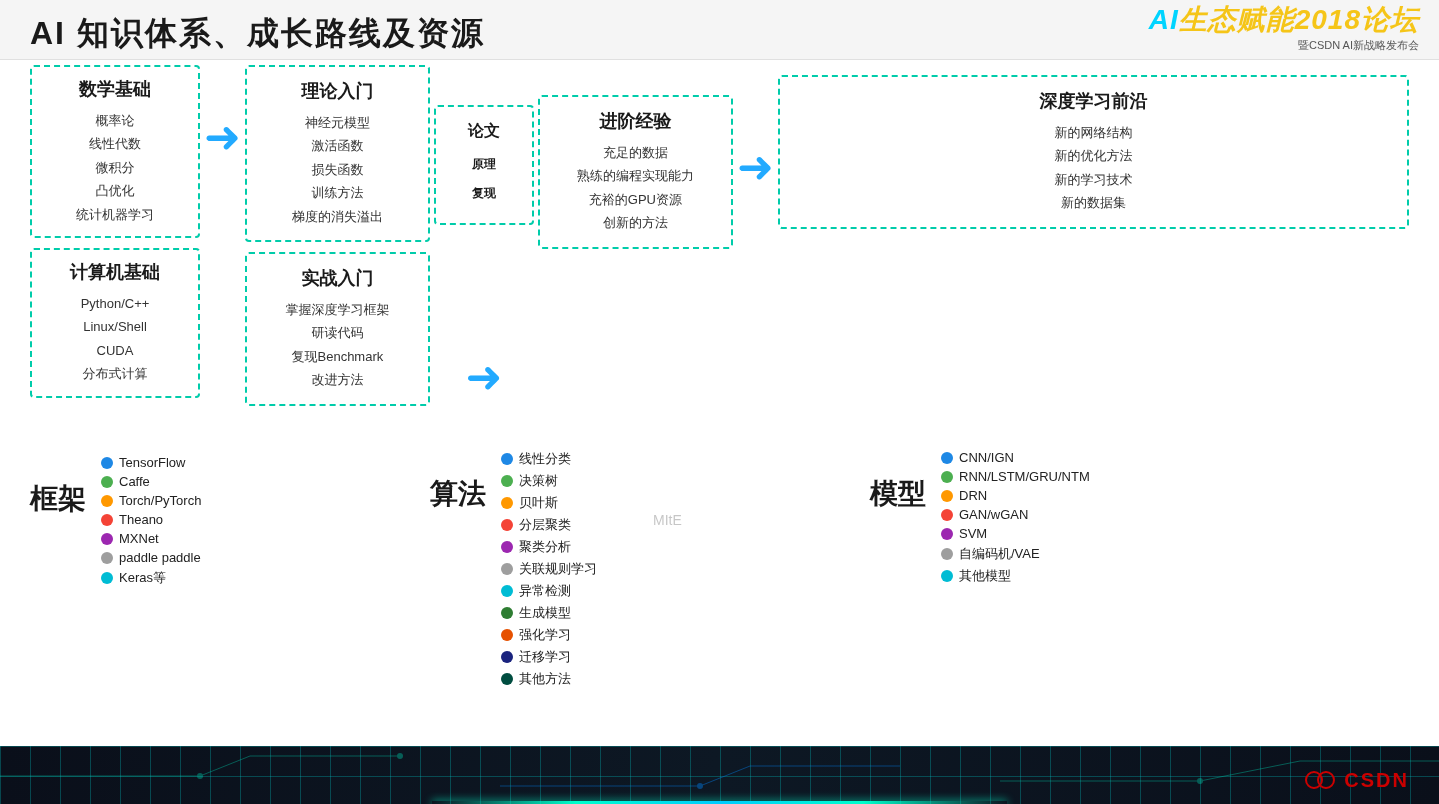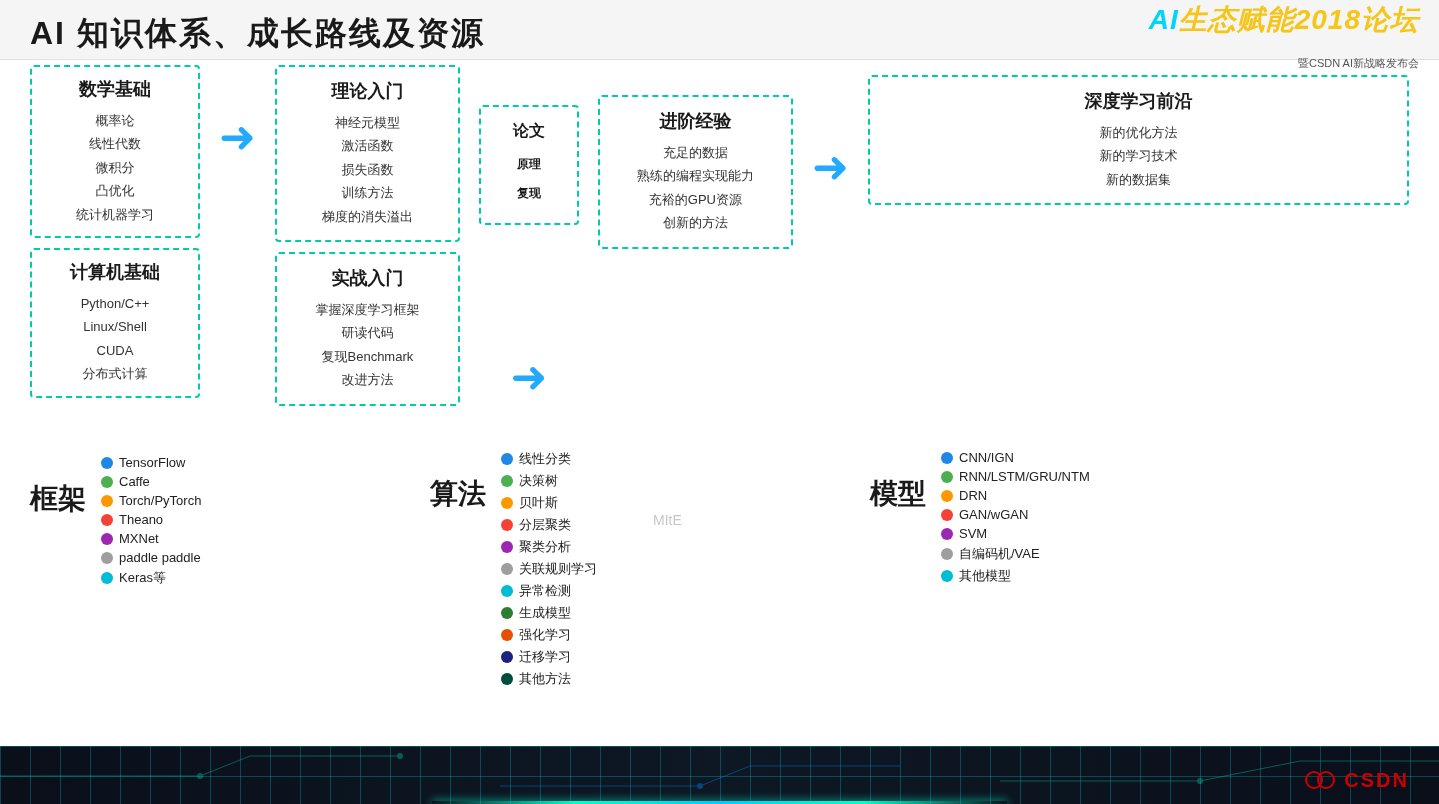--- a/index.html
+++ b/index.html
@@ -123,21 +123,21 @@
 
     
     
     .flow-container {
       position: absolute;
       top: 65px;
       left: 30px;
       right: 30px;
       display: flex;
       align-items: flex-start;
-      gap: 19px;
+      gap: 4px;
       justify-content: center;
     }
 
     .col-group {
       display: flex;
       flex-direction: column;
       gap: 10px;
     }
 
     .arrow-wrap {
@@ -219,21 +219,21 @@
 <div class="bg-main"></div>
 
 <div class="header-bg"></div>
 
 <div class="page-title">AI 知识体系、成长路线及资源</div>
 
 <div class="logo-area">
   <div style="font-size:28px; font-weight:900; font-style:italic; letter-spacing:1px; line-height:1.1;">
     <span style="color:#00d4ff; font-style:italic; font-weight:700;">AI</span><span style="color:#f5c518; font-style:italic; font-weight:900;">生态赋能2018论坛</span>
   </div>
-  <div style="font-size:11px; color:#555; margin-top:20px;">暨CSDN AI新战略发布会</div>
+  <div style="font-size:11px; color:#555; margin-top:2px;">暨CSDN AI新战略发布会</div>
 </div>
 
 <div class="flow-container">
 
   <div class="col-group" style="width:170px;">
 
     <div class="dashed-box box-math">
       <div class="box-title">数学基础</div>
       <div class="box-item">概率论</div>
       <div class="box-item">线性代数</div>
@@ -296,20 +296,21 @@
     </div>
   </div>
 
   <div class="arrow-wrap" style="padding-top:80px;">
     <span class="blue-arrow">➜</span>
   </div>
 
   <div style="padding-top:10px; flex:1;">
     <div class="dashed-box" style="min-width:195px;">
       <div class="box-title">深度学习前沿</div>
+      <div class="box-item">新的网络结构</div>
       <div class="box-item">新的优化方法</div>
       <div class="box-item">新的学习技术</div>
       <div class="box-item">新的数据集</div>
     </div>
   </div>
 
 </div>
 
 <div class="frameworks-section">
   <div class="section-heading">框架</div>

